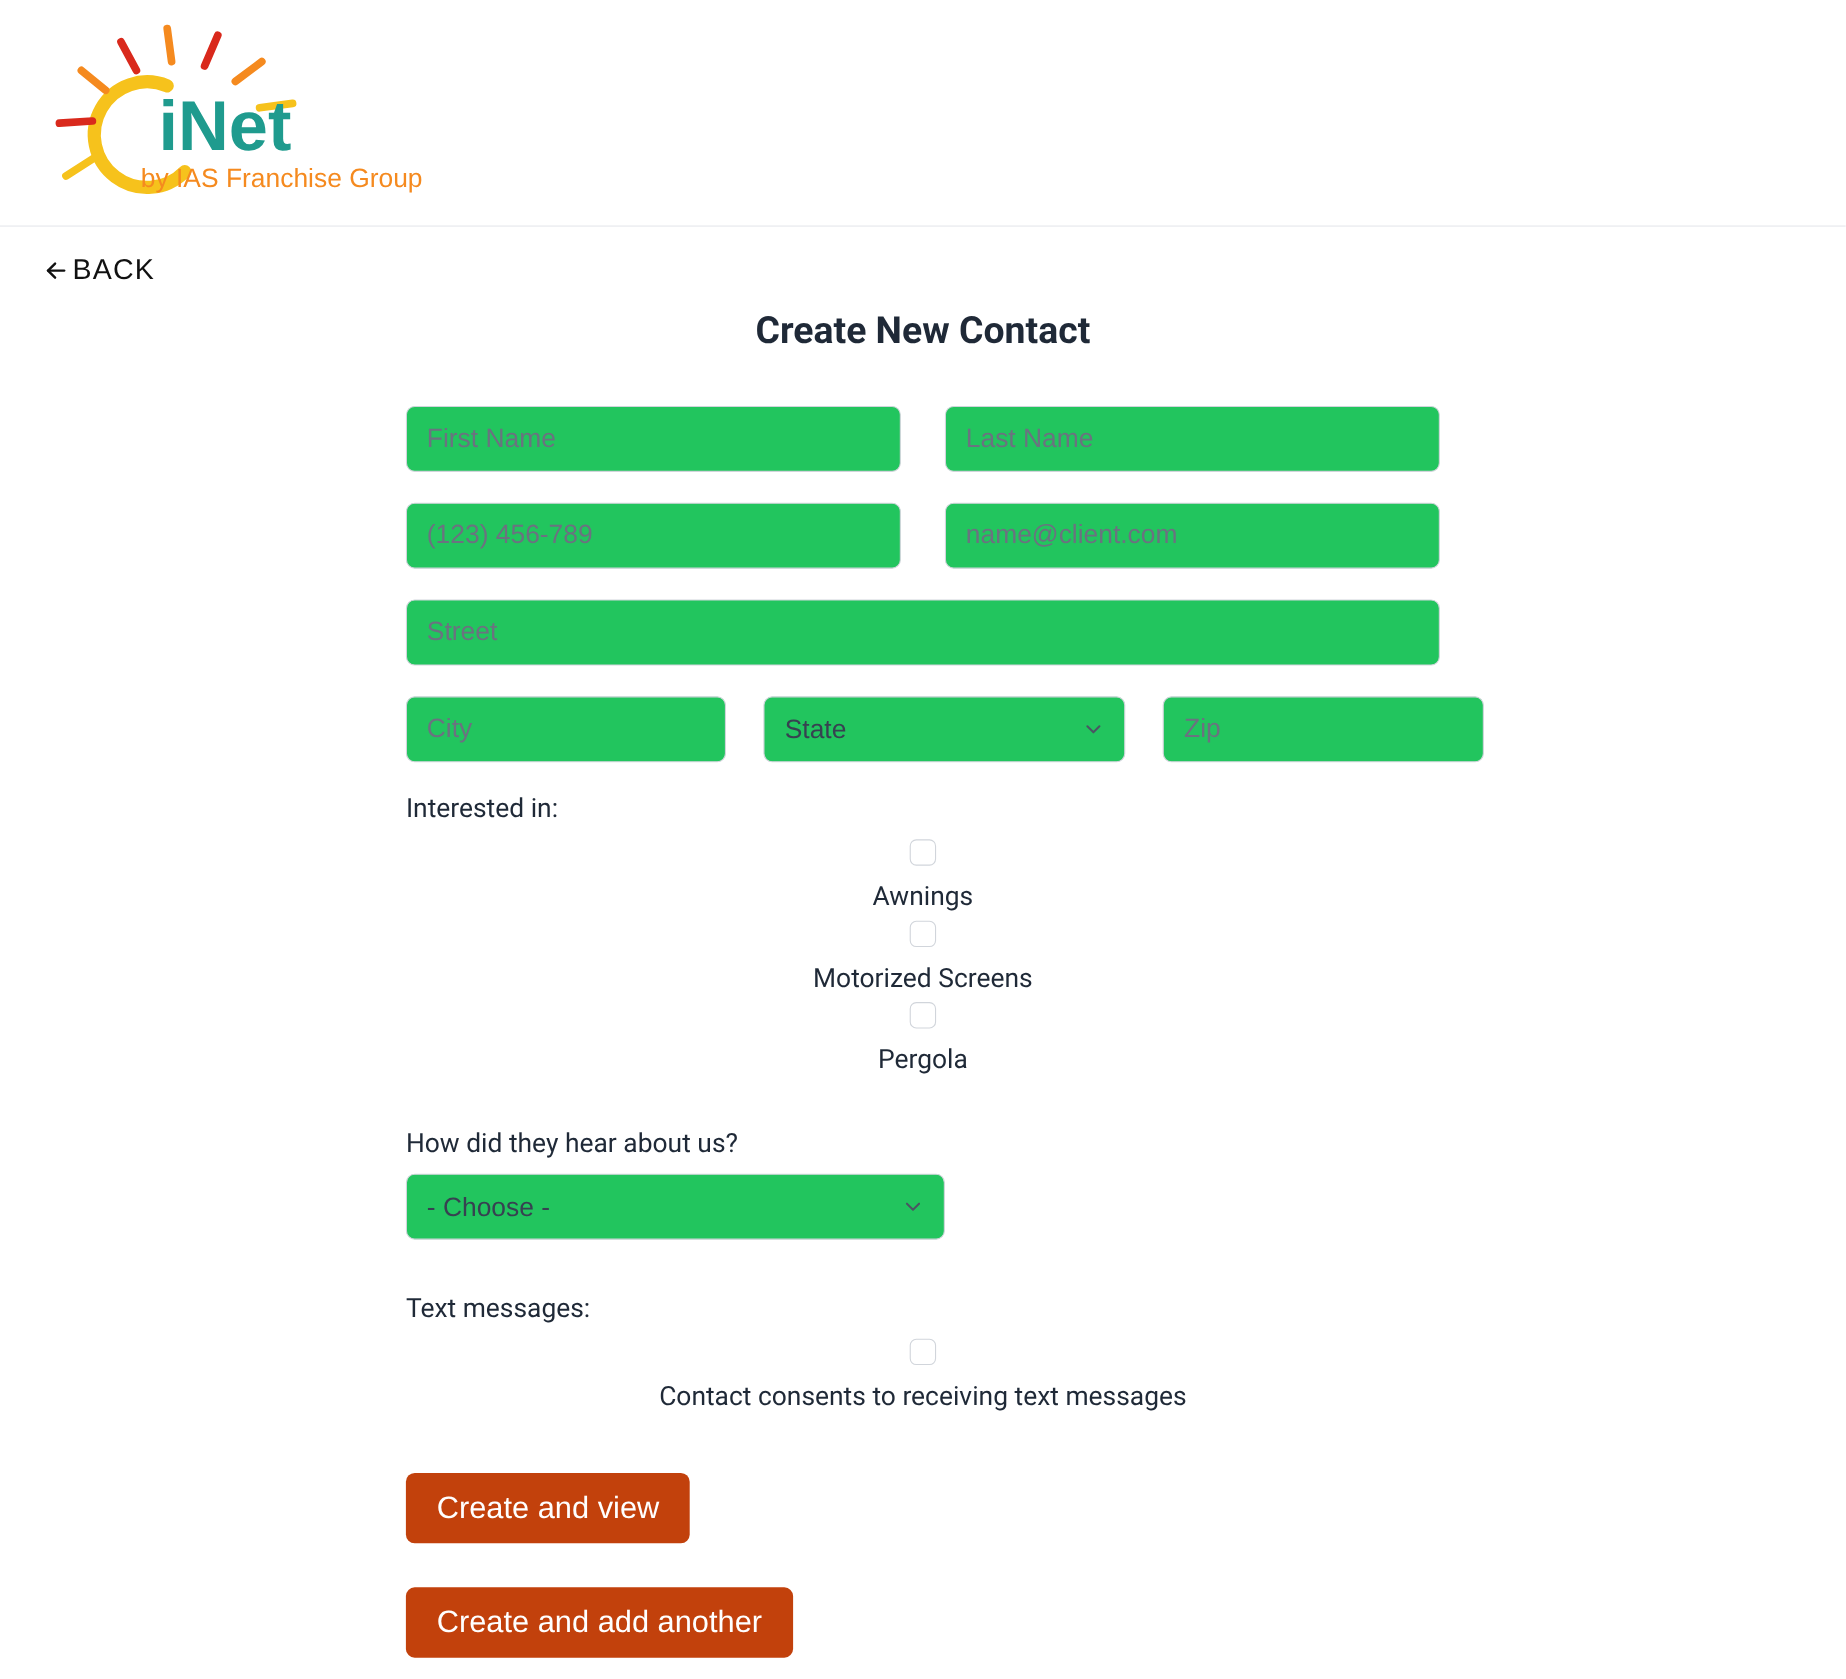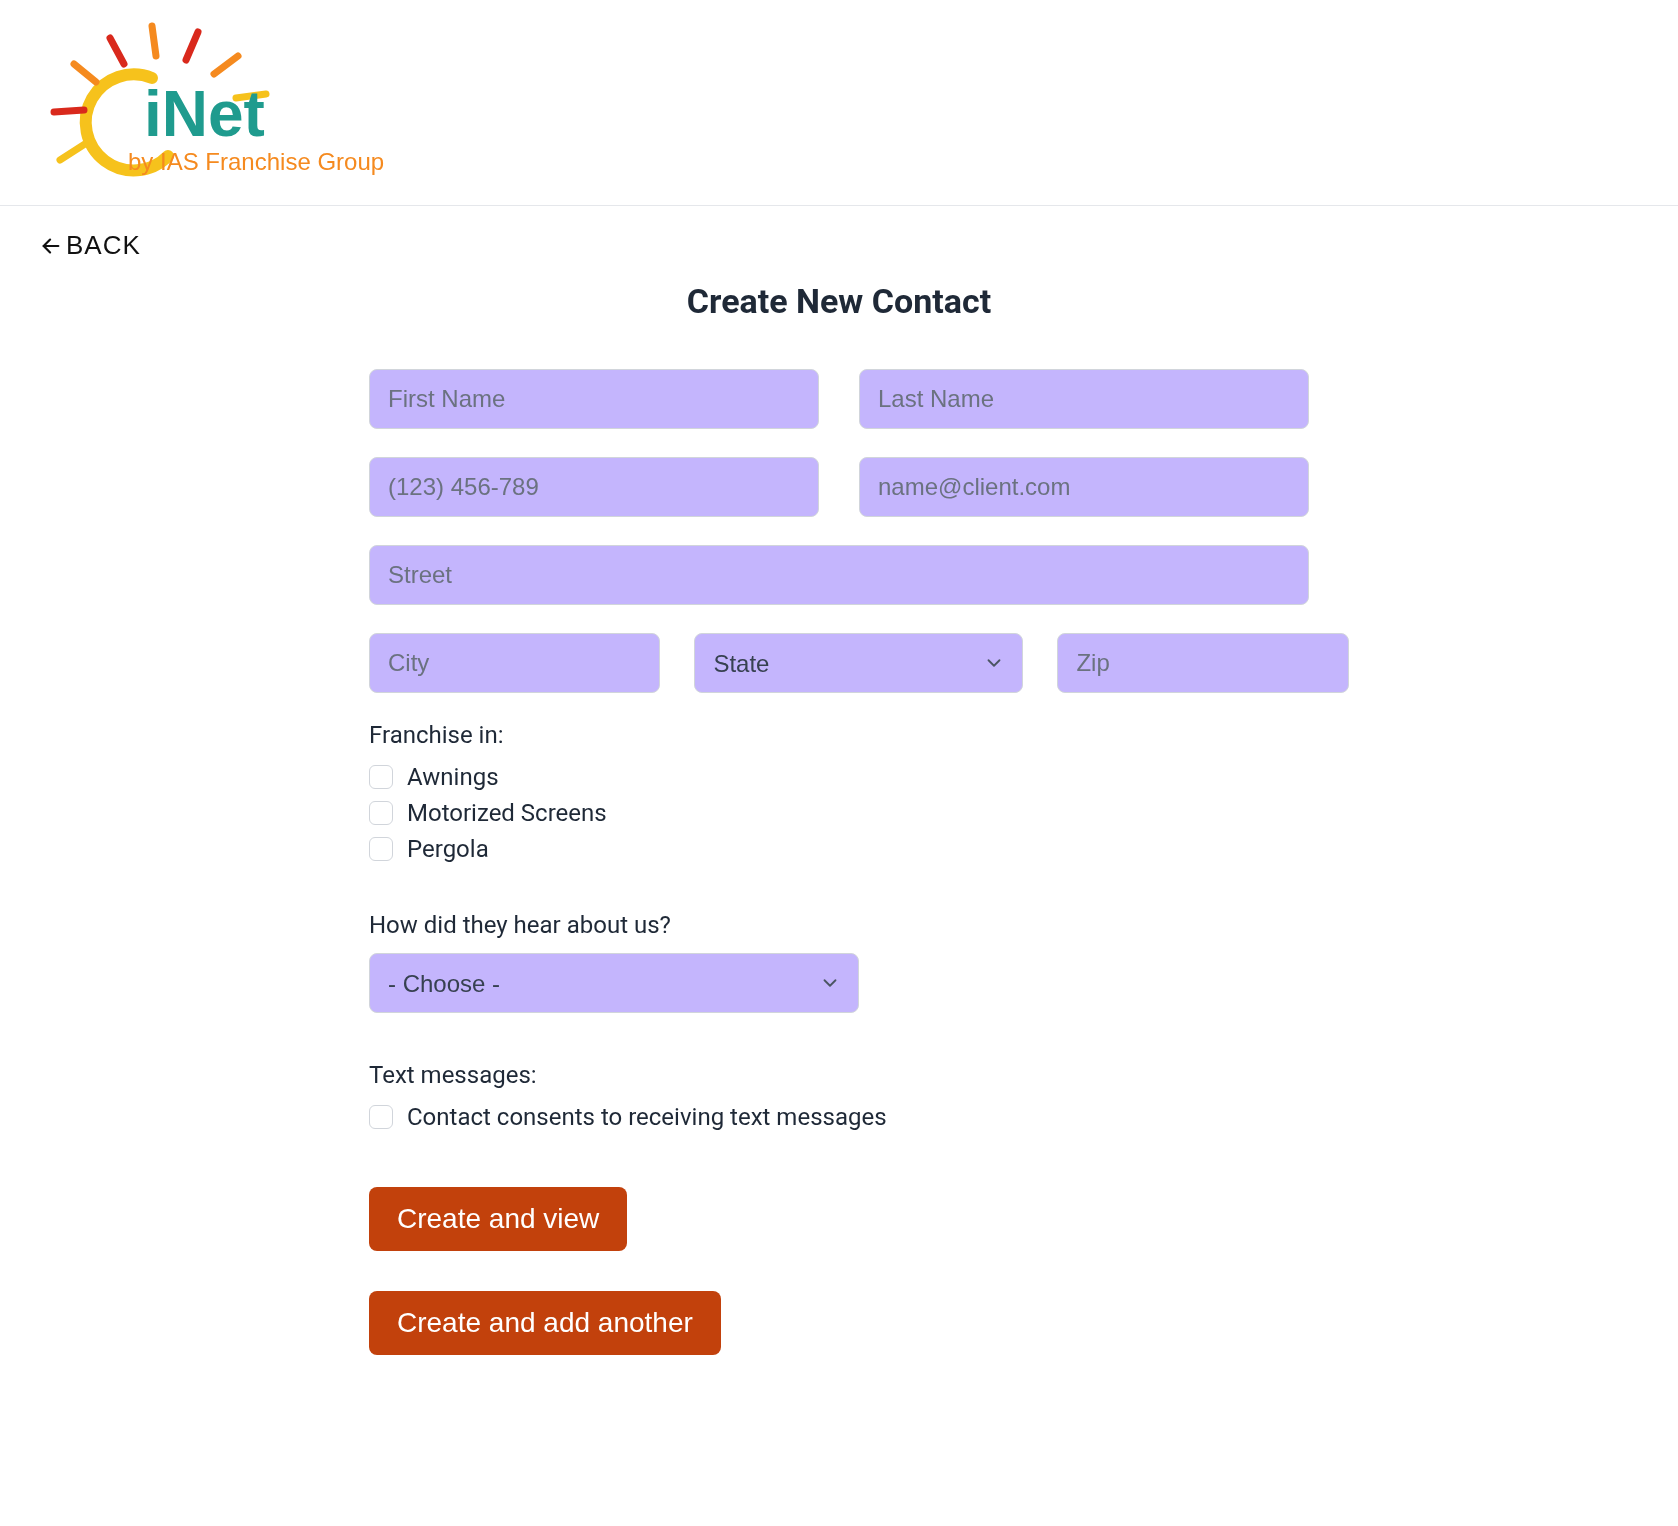--- a/index.html
+++ b/index.html
@@ -54,21 +54,21 @@
   }
   input[type="text"], .select-wrap select {
     width: 100%;
     height: 60px;
     border: 1px solid #d1d5db;
     border-radius: 8px;
     padding: 0 18px;
     font-size: 24px;
     color: #111827;
     outline: none;
-    background: #c4b5fd;
+    background: #22c55e;
   }
   input::placeholder { color: #6b7280; }
   .select-wrap {
     position: relative;
     flex: 1;
   }
   .select-wrap select {
     appearance: none;
     -webkit-appearance: none;
     color: #374151;
@@ -86,20 +86,21 @@
     font-size: 24px;
     color: #1f2937;
     margin-bottom: 14px;
     margin-top: 14px;
   }
   .check-row {
     display: flex;
     align-items: center;
     gap: 14px;
     margin-bottom: 8px;
+    flex-direction: column;
   }
   .check-row input[type="checkbox"] {
     width: 24px;
     height: 24px;
     border: 1px solid #d1d5db;
     border-radius: 6px;
     appearance: none;
     cursor: pointer;
     background: #fff;
   }
@@ -203,21 +204,21 @@
       </select>
       <svg class="chev" width="22" height="22" viewBox="0 0 24 24" fill="none" stroke="currentColor" stroke-width="2" stroke-linecap="round" stroke-linejoin="round">
           <polyline points="6 9 12 15 18 9"></polyline>
         </svg>
     </div>
     <div class="field zip-col">
       <input type="text" placeholder="Zip" style="">
     </div>
   </div>
 
-  <div class="section-label">Franchise in:</div>
+  <div class="section-label">Interested in:</div>
   <div class="check-row">
     <input type="checkbox" id="c0" style="">
     <label for="c0">Awnings</label>
   </div>
   <div class="check-row">
     <input type="checkbox" id="c1" style="">
     <label for="c1">Motorized Screens</label>
   </div>
   <div class="check-row">
     <input type="checkbox" id="c2" style="">

